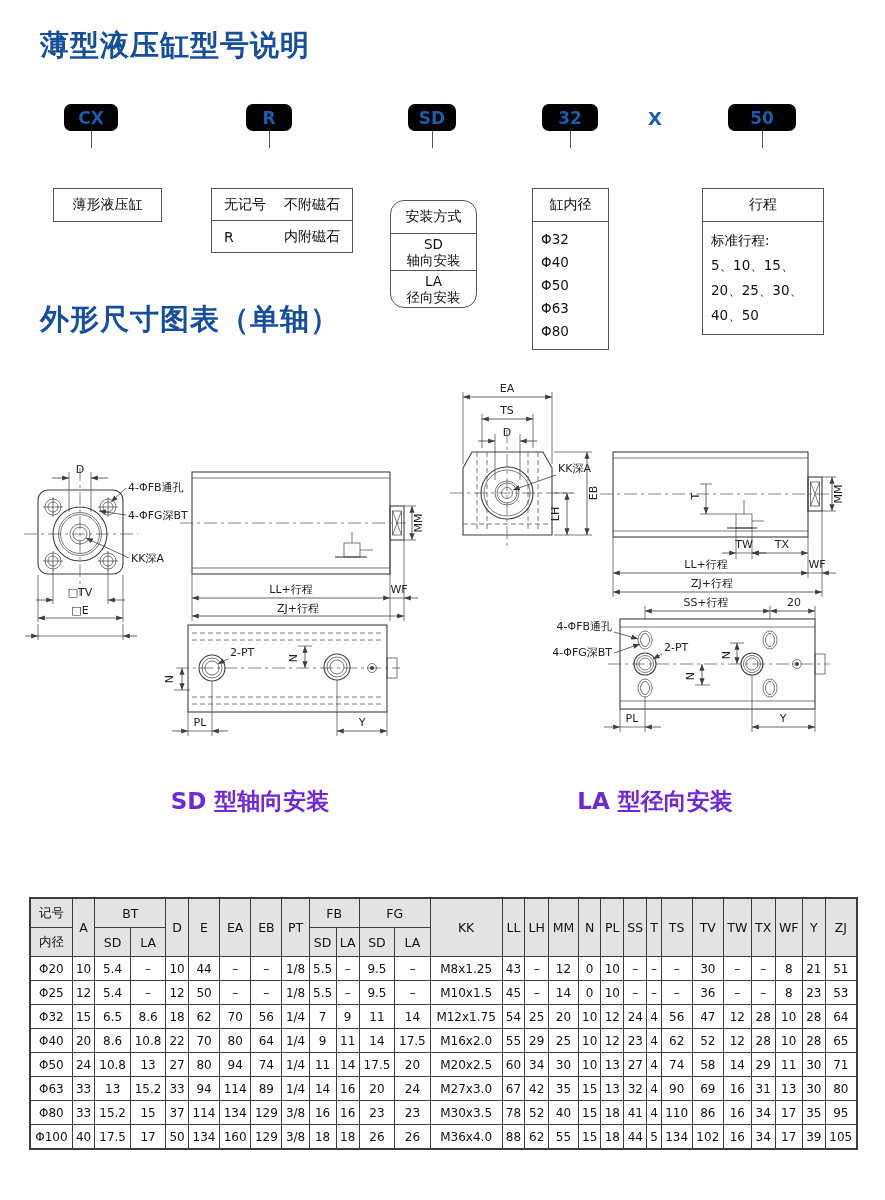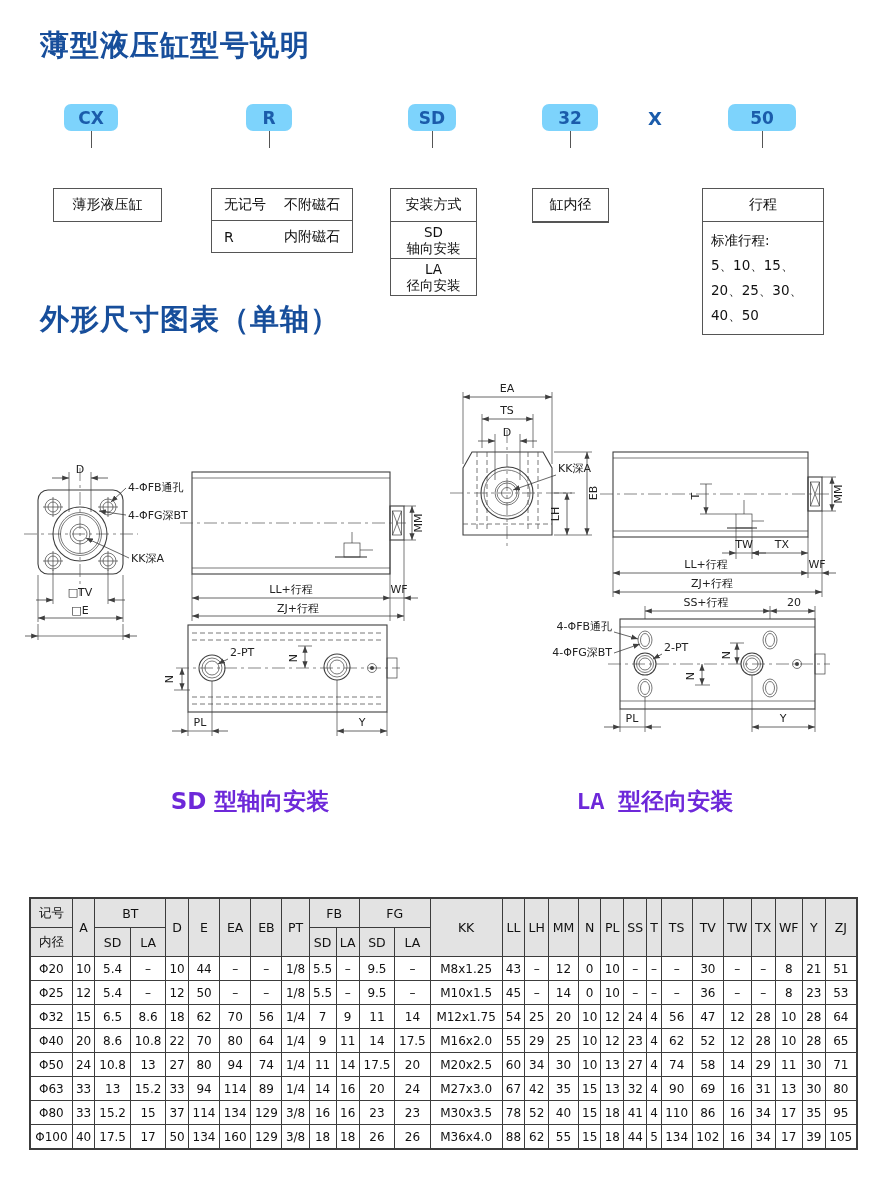--- a/index.html
+++ b/index.html
@@ -5,21 +5,21 @@
   html,body { margin:0; padding:0; background:#ffffff; }
   .page {
     position:relative; width:885px; height:1200px; background:#ffffff;
     font-family:"DejaVu Sans","Liberation Sans",sans-serif; overflow:hidden;padding-left:10px;
   }
   .sec-title {
     position:absolute; font-size:29px; font-weight:bold; color:#174e9b; letter-spacing:1px;
   }
   
   .chip {
-    position:absolute; height:27px; background:#7dd3fc; border-radius:7px;
+    position:absolute; height:27px; background:#000000; border-radius:7px;
     color:#1b5cab; font-weight:bold; font-size:17px;
     display:flex; align-items:center; justify-content:center;
   }
   .x-mark { position:absolute; color:#1b5cab; font-weight:bold; font-size:18px; }
   .connector { position:absolute; width:1px; background:#555; }
   .desc-box { position:absolute; border:1px solid #555; background:#fff; color:#111; font-size:14px;margin-top:40px; }
   .desc-head { height:32px; display:flex; align-items:center; justify-content:center; }
   .bordered { border-bottom:1px solid #555; }
   .kv-row { height:31px; display:flex; align-items:center; justify-content:space-between; padding:0 12px; }
   .opt-block { text-align:center; padding:2px 0; line-height:16px; font-size:13.5px; }
@@ -71,34 +71,39 @@
     <div class="kv-row bordered">
       <span>无记号</span>
       <span>不附磁石</span>
     </div>
     <div class="kv-row">
       <span>R</span>
       <span>内附磁石</span>
     </div>
   </div>
 
-  <div class="desc-box" style="left:390px; top:148px; width:85px;">
+  <div class="desc-box" style="left:390px; top:160px; width:85px;border-radius:14px;">
     <div class="desc-head bordered">安装方式</div>
     <div class="opt-block bordered">
       <div>SD</div>
       <div>轴向安装</div>
     </div>
     <div class="opt-block">
       <div>LA</div>
       <div>径向安装</div>
     </div>
   </div>
 
   <div class="desc-box" style="left:532px; top:148px; width:75px;">
     <div class="desc-head bordered">缸内径</div>
+    <div class="body-lines">
+      <div>Φ32 Φ40</div>
+      <div>Φ50 Φ63</div>
+      <div>Φ80</div>
+    </div>
   </div>
 
   <div class="desc-box" style="left:702px; top:148px; width:120px;">
     <div class="desc-head bordered">行程</div>
     <div class="body-lines" style="line-height:25px;">
       <div>标准行程:</div>
       <div>5、10、15、</div>
       <div>20、25、30、</div>
       <div>40、50</div>
     </div>
@@ -393,21 +398,21 @@
       <line x1="620" y1="355" x2="645" y2="355" class="tn"></line>
       <text x="632" y="350" text-anchor="middle" class="lb">PL</text>
       <line x1="752" y1="303" x2="752" y2="360" class="tn"></line>
       <line x1="815" y1="337" x2="815" y2="360" class="tn"></line>
       <line x1="752" y1="355" x2="815" y2="355" class="dm2"></line>
       <text x="783" y="350" text-anchor="middle" class="lb">Y</text>
     </g>
   </svg>
 
   <div class="diagram-caption" style="left:115px; top:786px;">SD 型轴向安装</div>
-  <div class="diagram-caption" style="left:520px; top:786px;font-family:Liberation Mono, monospace;">LA 型径向安装</div>
+  <div class="diagram-caption" style="left:520px; top:786px;">LA 型径向安装</div>
 
   <table class="dims">
     <thead>
         <tr>
           <th>记号</th>
           <th rowspan="2">A</th>
           <th colspan="2">BT</th>
           <th rowspan="2">D</th>
           <th rowspan="2">E</th>
           <th rowspan="2">EA</th>

